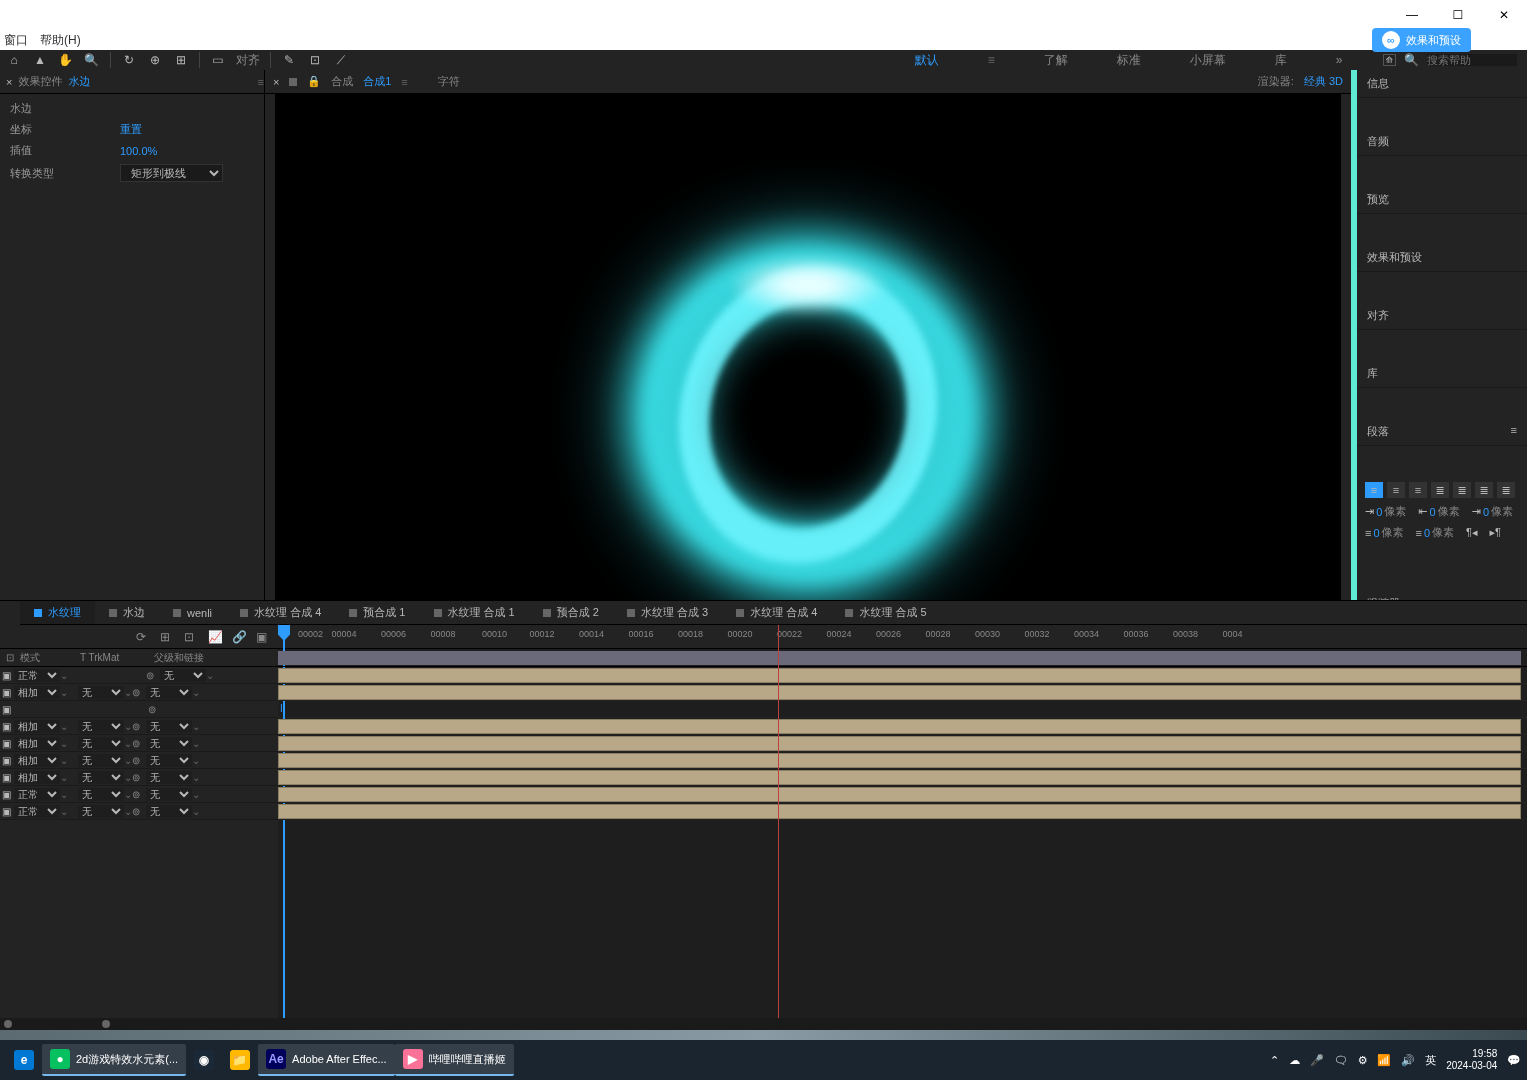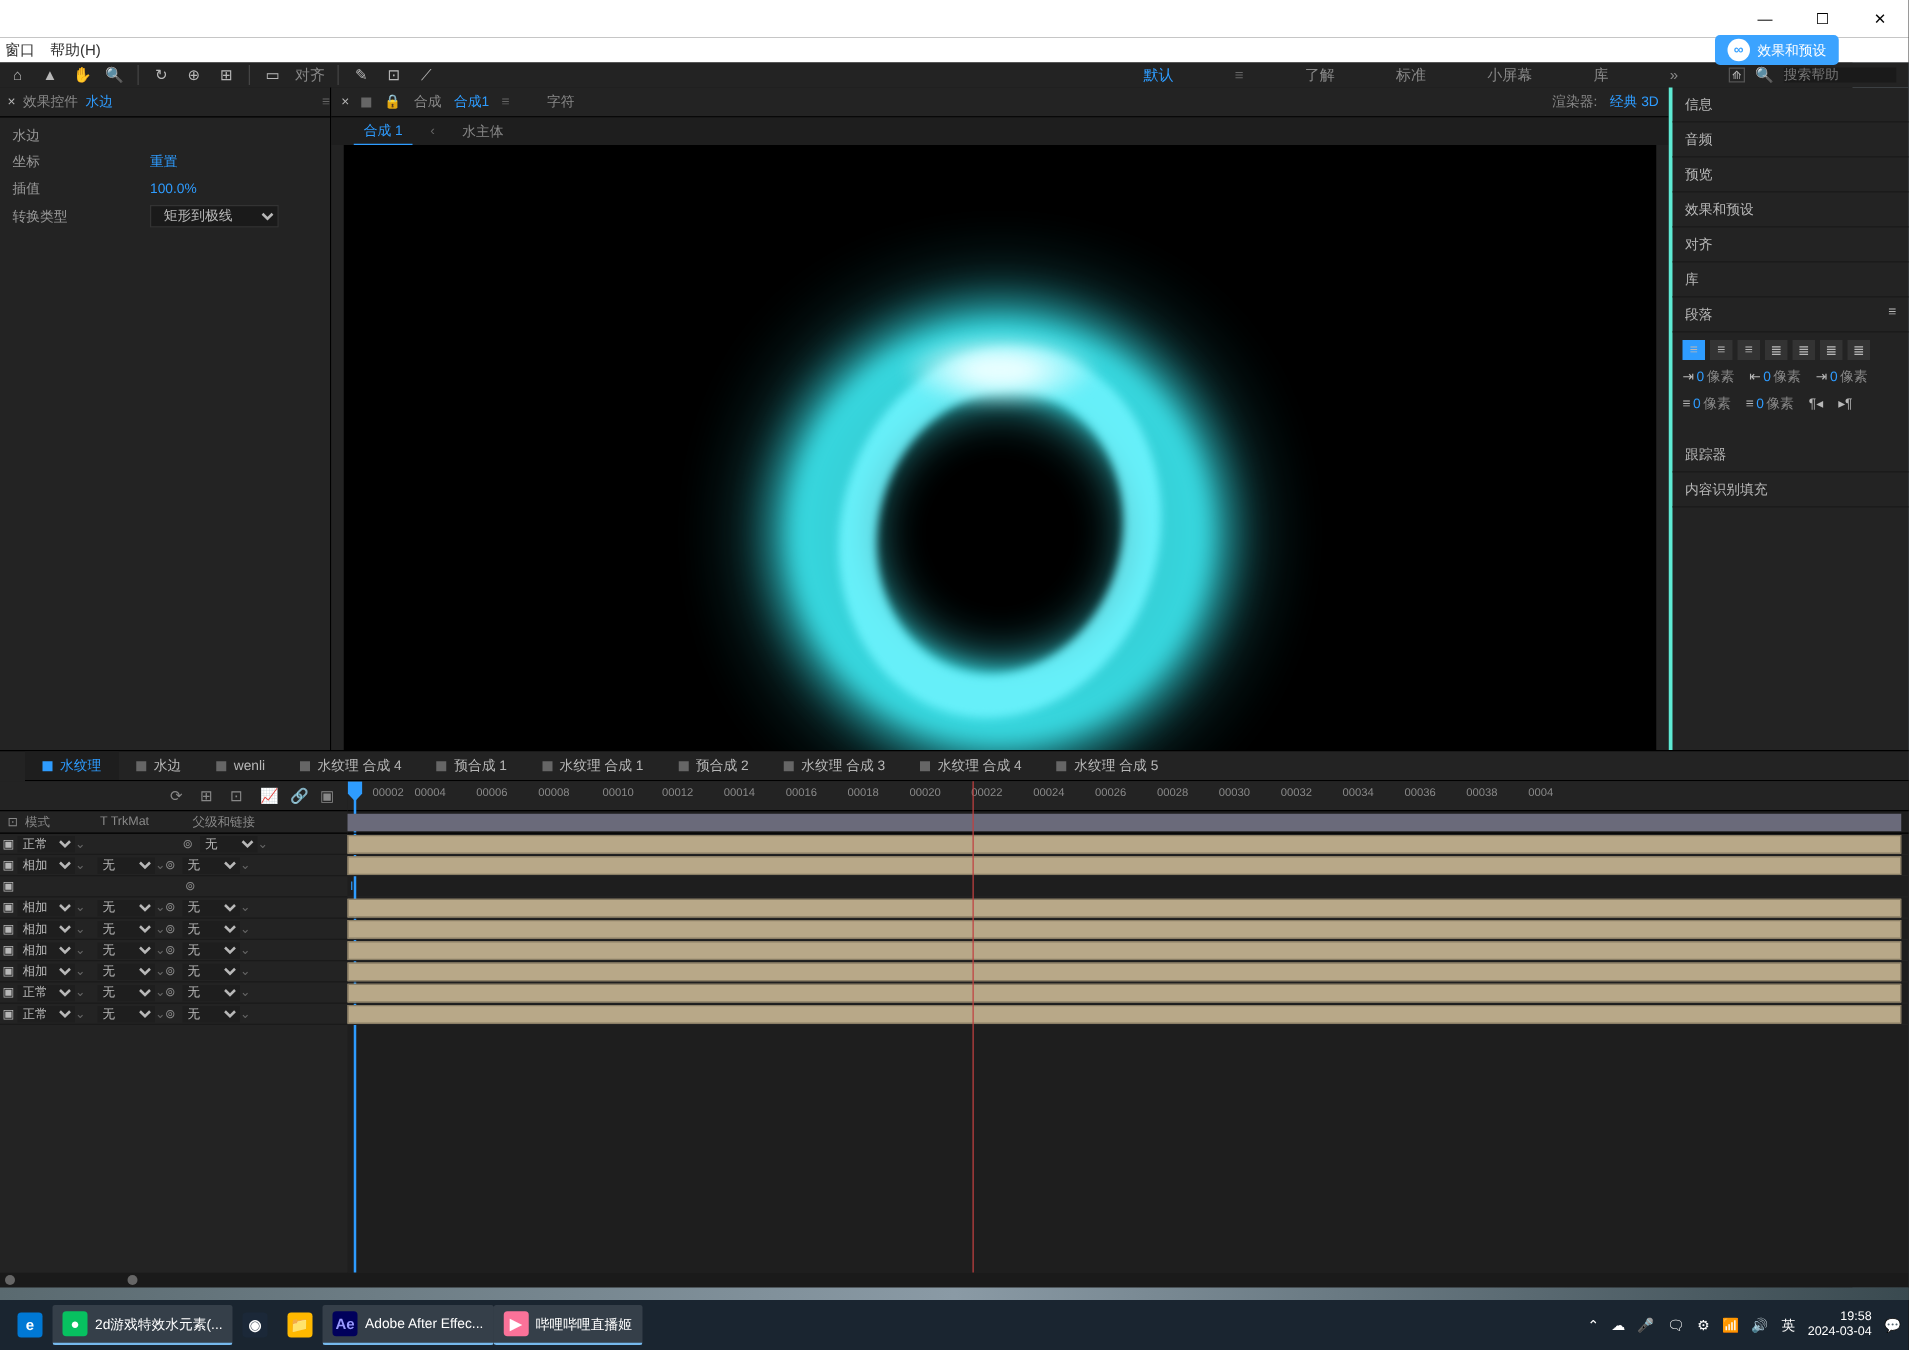--- a/index.html
+++ b/index.html
@@ -56,21 +56,21 @@
 .r2 { inset: 40px; border-width: 35px; border-color: #6ff5ff; filter: blur(4px); opacity: 0.85; transform: rotate(15deg) scaleX(0.85); }
 .r3 { inset: 5px; border-width: 30px; border-color: #2ad8e0; filter: blur(14px); opacity: 0.5; }
 .hilite { position: absolute; top: 30px; left: 50%; transform: translateX(-50%); width: 160px; height: 60px; background: radial-gradient(ellipse, #e8feff 20%, transparent 70%); border-radius: 50%; filter: blur(6px); }
 
 .viewer-footer { height: 24px; background: #232323; display: flex; align-items: center; padding: 0 10px; gap: 10px; font-size: 11px; border-top: 1px solid #000; }
 .viewer-footer .val { color: #888; }
 .viewer-footer .blue { color: #2e9cff; }
 .vico { width: 14px; height: 14px; display: inline-block; color: #999; }
 
 
-.right-panels { width: 192px; background: #232323; border-left: 3px solid #5eead4; display: flex; flex-direction: column; font-size: 11px; }
+.right-panels { width: 176px; background: #232323; border-left: 6px solid #5eead4; display: flex; flex-direction: column; font-size: 11px; gap: 30px; }
 .rp-item { padding: 6px 10px; border-bottom: 1px solid #1a1a1a; color: #b8b8b8; cursor: pointer; }
 .paragraph { padding: 6px 8px; }
 .align-row { display: flex; gap: 4px; margin-bottom: 6px; }
 .align-btn { width: 18px; height: 16px; background: #333; display: flex; align-items: center; justify-content: center; }
 .align-btn.act { background: #2e9cff; }
 .indent-row { display: flex; flex-wrap: wrap; gap: 6px 12px; }
 .indent-item { display: flex; align-items: center; gap: 2px; }
 .indent-item .n { color: #2e9cff; }
 .indent-item .u { color: #888; }
 
@@ -208,25 +208,20 @@
     <div class="comp-tabs">
       <span>×</span>
       <span class="mk"></span>
       <span style="color:#888">🔒</span>
       <span class="txt">合成</span>
       <span class="act">合成1</span>
       <span style="color:#666">≡</span>
       <span style="margin-left:20px;color:#888">字符</span>
       <span style="margin-left:auto;color:#888">渲染器:</span>
       <span class="act" style="margin-right:8px">经典 3D</span>
-    </div>
-    <div class="flow-tabs">
-      <span class="it act">合成 1</span>
-      <span style="color:#666">‹</span>
-      <span class="it">水主体</span>
     </div>
     <div class="viewer">
       <div class="orb">
         <div class="orb-ring r3"></div>
         <div class="orb-ring r1"></div>
         <div class="orb-ring r2"></div>
         <div class="hilite"></div>
       </div>
     </div>
     <div class="viewer-footer">

